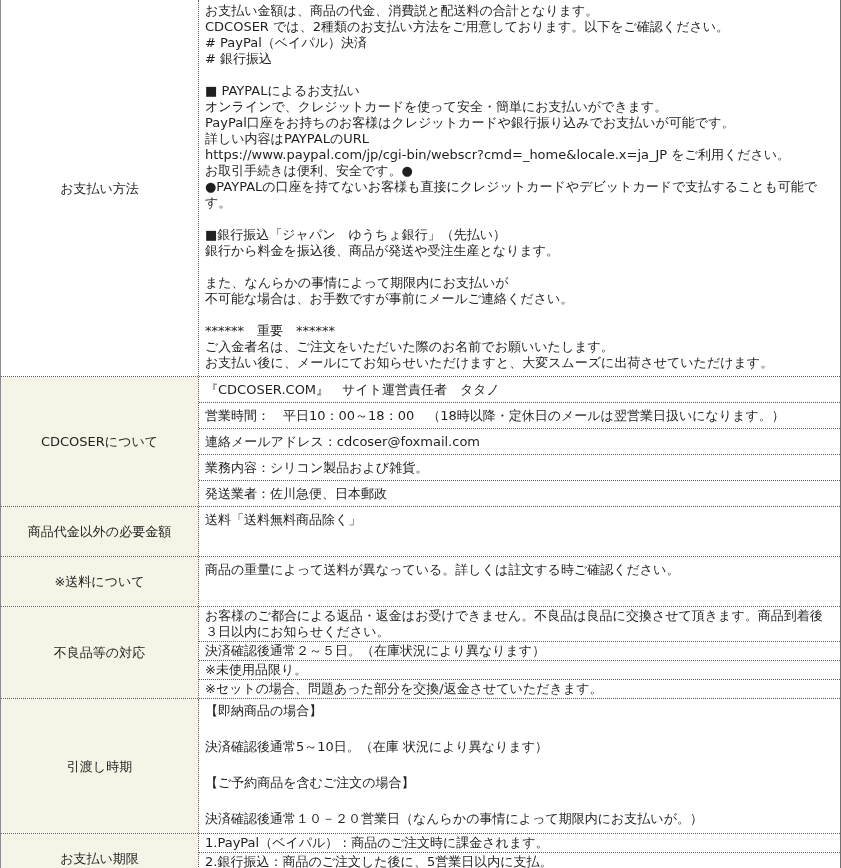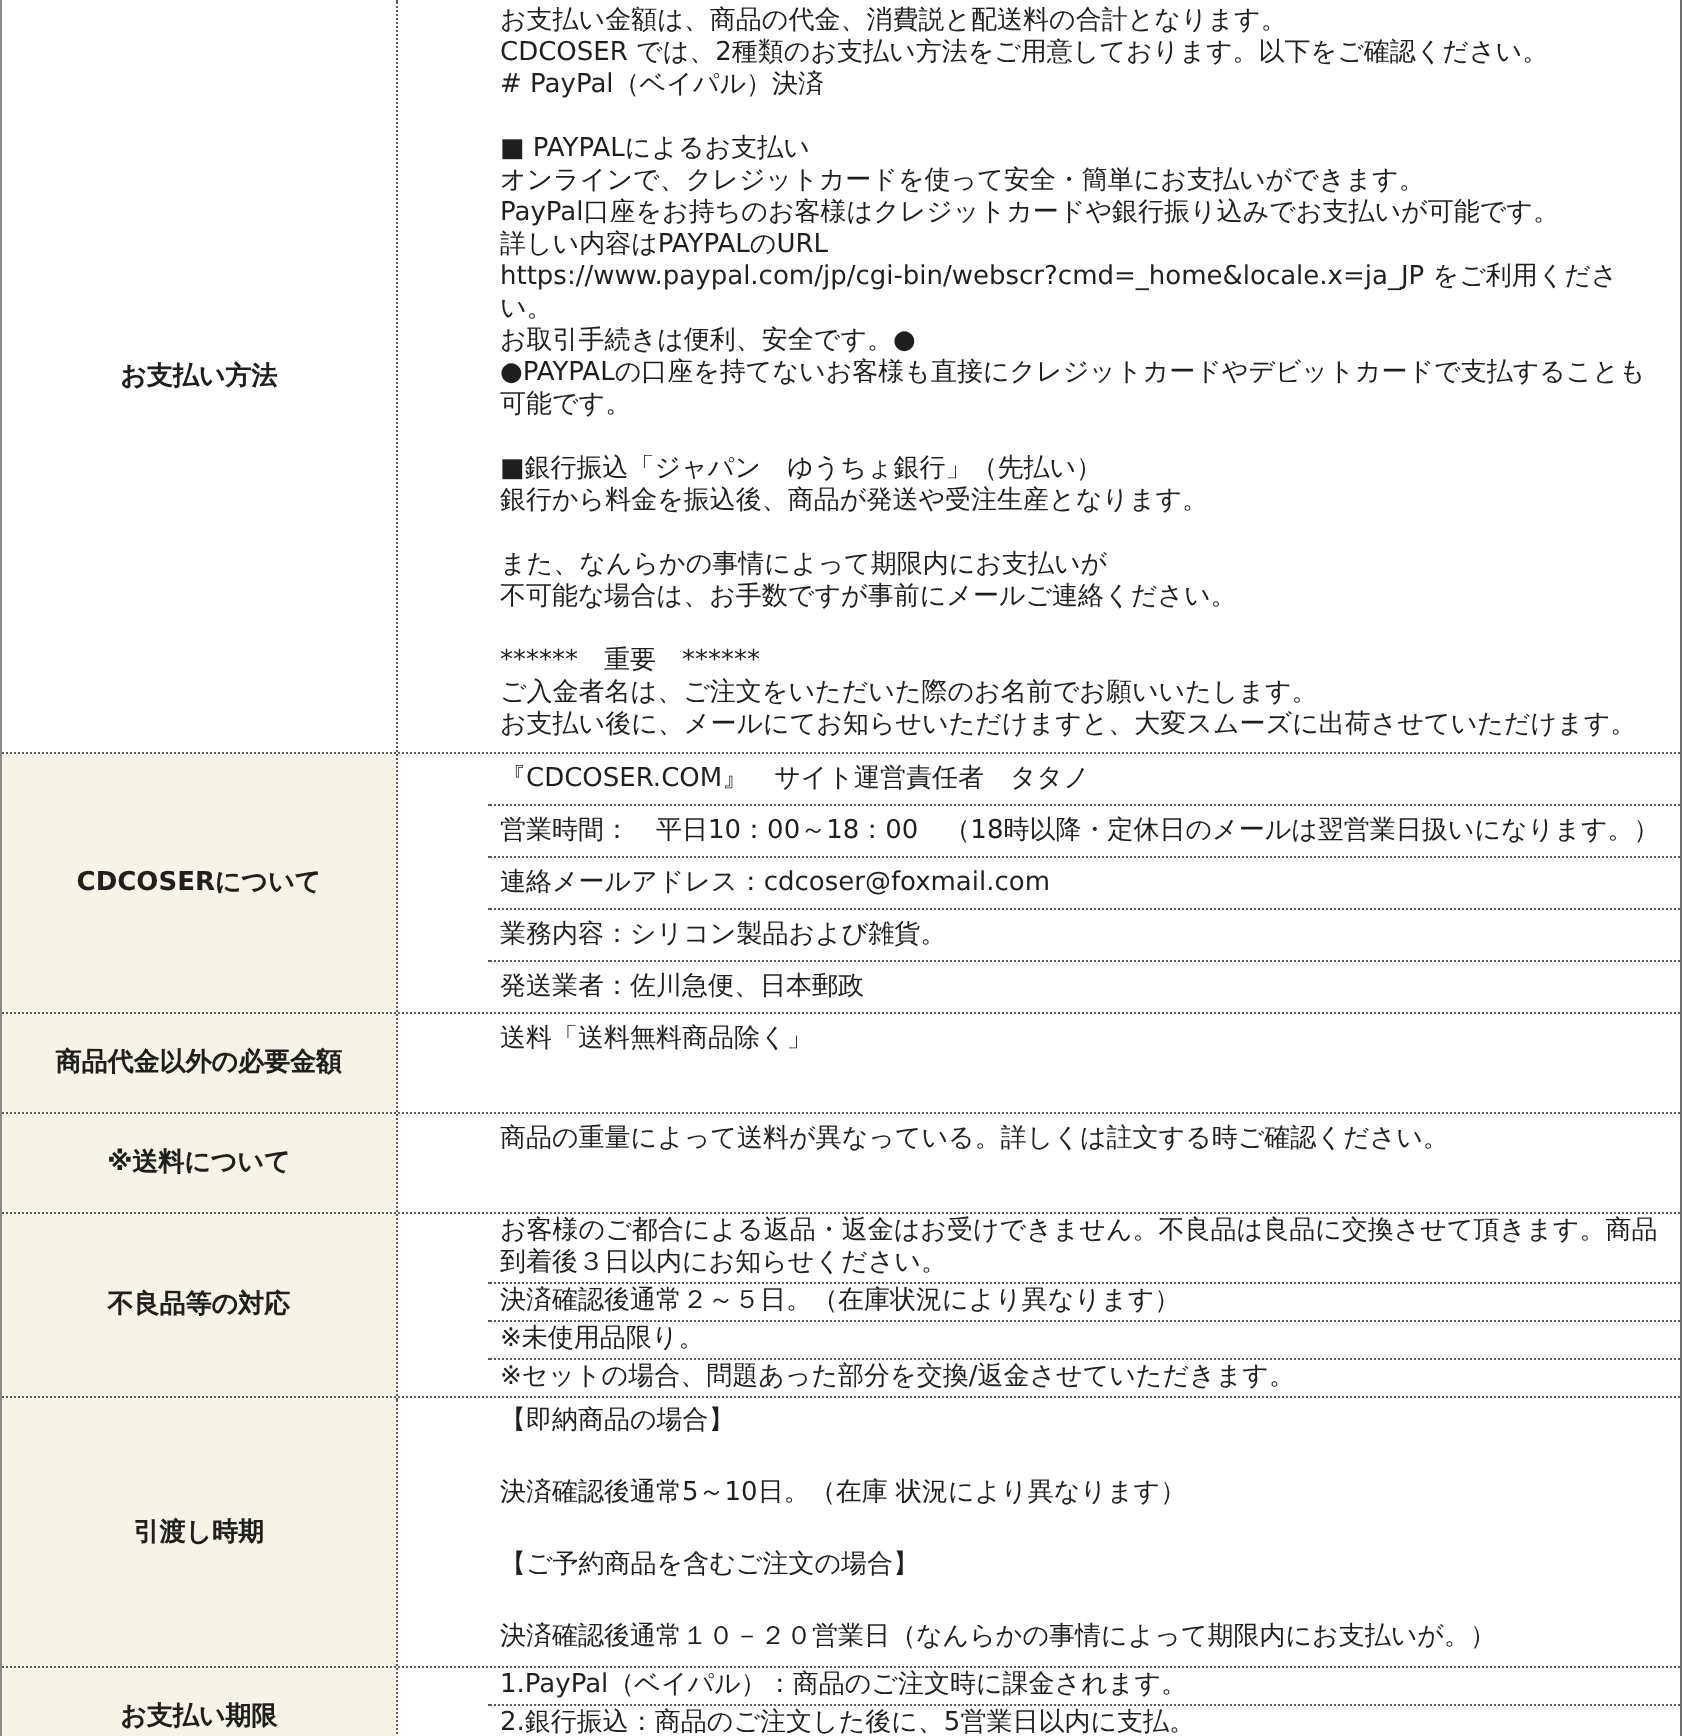--- a/index.html
+++ b/index.html
@@ -23,34 +23,33 @@
   }
   .row:first-child{border-top:none;}
   .label{
     flex:0 0 198px;
     width:198px;
     box-sizing:border-box;
     display:flex;
     align-items:center;
     justify-content:center;
     text-align:center;
-    font-weight:bold;
+    font-weight:normal;
     background:#f5f4e6;
     border-right:1px dotted #5a5a5a;
     padding:16px 4px;
     line-height:17px;
   }
   .label.white{background:#ffffff;}
   .content{
     flex:1 1 auto;
     min-width:0;
     display:flex;
     flex-direction:column;
     background:#ffffff;
-    margin-left:45px;
   }
   .block{padding:3px 6px 5px 6px;}
   .line{min-height:16px;line-height:16px;}
   .line18{min-height:18px;line-height:18px;}
   .subrow{
     padding:4px 6px;
     line-height:17px;
     border-top:1px dotted #5a5a5a;
   }
   .subrow:first-child{border-top:none;}
@@ -63,20 +62,21 @@
 
 <div class="shop-table">
 
   <div class="row">
     <div class="label white">お支払い方法</div>
     <div class="content">
       <div class="block">
         <div class="line">お支払い金額は、商品の代金、消費説と配送料の合計となります。</div>
         <div class="line">CDCOSER では、2種類のお支払い方法をご用意しております。以下をご確認ください。</div>
         <div class="line"># PayPal（ベイパル）決済</div>
+        <div class="line"># 銀行振込</div>
         <div class="line"></div>
         <div class="line">■ PAYPALによるお支払い</div>
         <div class="line">オンラインで、クレジットカードを使って安全・簡単にお支払いができます。</div>
         <div class="line">PayPal口座をお持ちのお客様はクレジットカードや銀行振り込みでお支払いが可能です。</div>
         <div class="line">詳しい内容はPAYPALのURL</div>
         <div class="line">https://www.paypal.com/jp/cgi-bin/webscr?cmd=_home&amp;locale.x=ja_JP をご利用ください。</div>
         <div class="line">お取引手続きは便利、安全です。●</div>
         <div class="line">●PAYPALの口座を持てないお客様も直接にクレジットカードやデビットカードで支払することも可能です。</div>
         <div class="line"></div>
         <div class="line">■銀行振込「ジャパン　ゆうちょ銀行」（先払い）</div>

